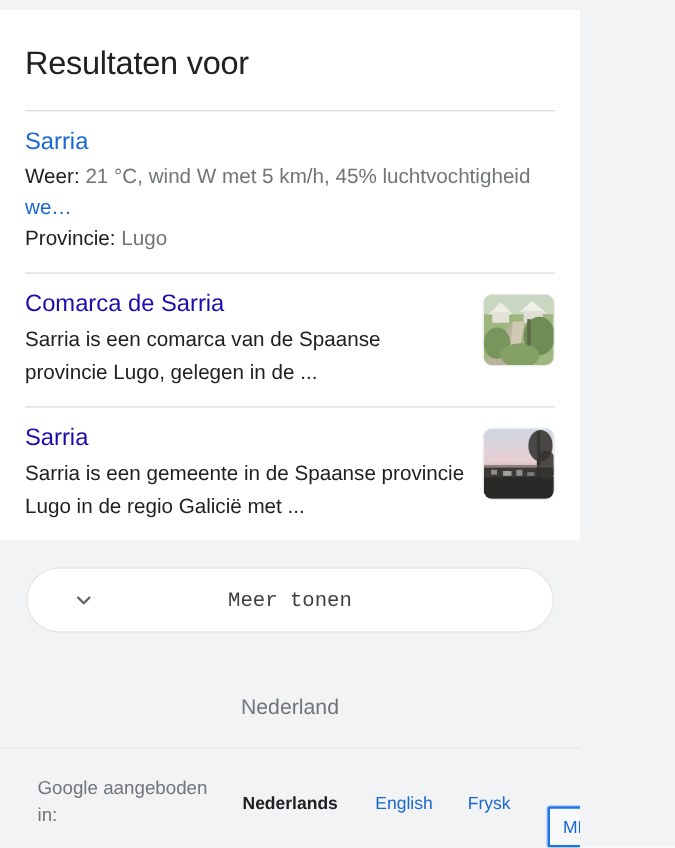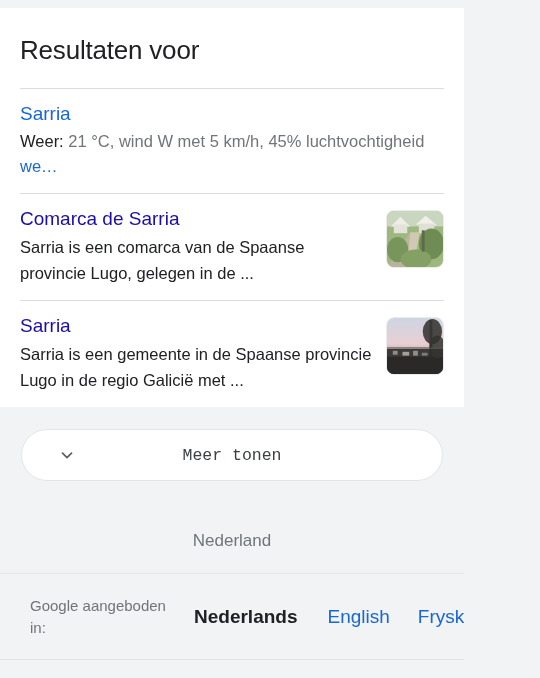--- a/index.html
+++ b/index.html
@@ -151,21 +151,21 @@
     width: 150px;
     flex: 0 0 auto;
   }
   .lang-list {
     display: flex;
     align-items: center;
     gap: 0px;
     flex: 1 1 auto;
   }
   .lang {
-    font-size: 19px;
+    font-size: 14px;
     color: #1967d2;
     white-space: nowrap;
     cursor: pointer;
     text-align: center;
   }
   .lang.current {
     color: #202124;
     font-weight: 700;
   }
   .lang-gap-1 { margin-left: 14px; }
@@ -202,20 +202,24 @@
 
     <div class="divider"></div>
 
     <div class="result">
       <div class="result-text">
         <div class="result-title blue-strong">Sarria</div>
         <div class="result-line">
           <span class="label-bold">Weer:</span>
           <span class="value-muted">21 °C, wind W met 5 km/h, 45% luchtvochtigheid</span>
           <span class="inline-link">we…</span>
+        </div>
+        <div class="result-line">
+          <span class="label-bold">Provincie:</span>
+          <span class="value-muted">Lugo</span>
         </div>
       </div>
     </div>
 
     <div class="divider"></div>
 
     <div class="result">
       <div class="result-text">
         <div class="result-title">Comarca de Sarria</div>
         <div class="snippet">Sarria is een comarca van de Spaanse provincie Lugo, gelegen in de ...</div>

